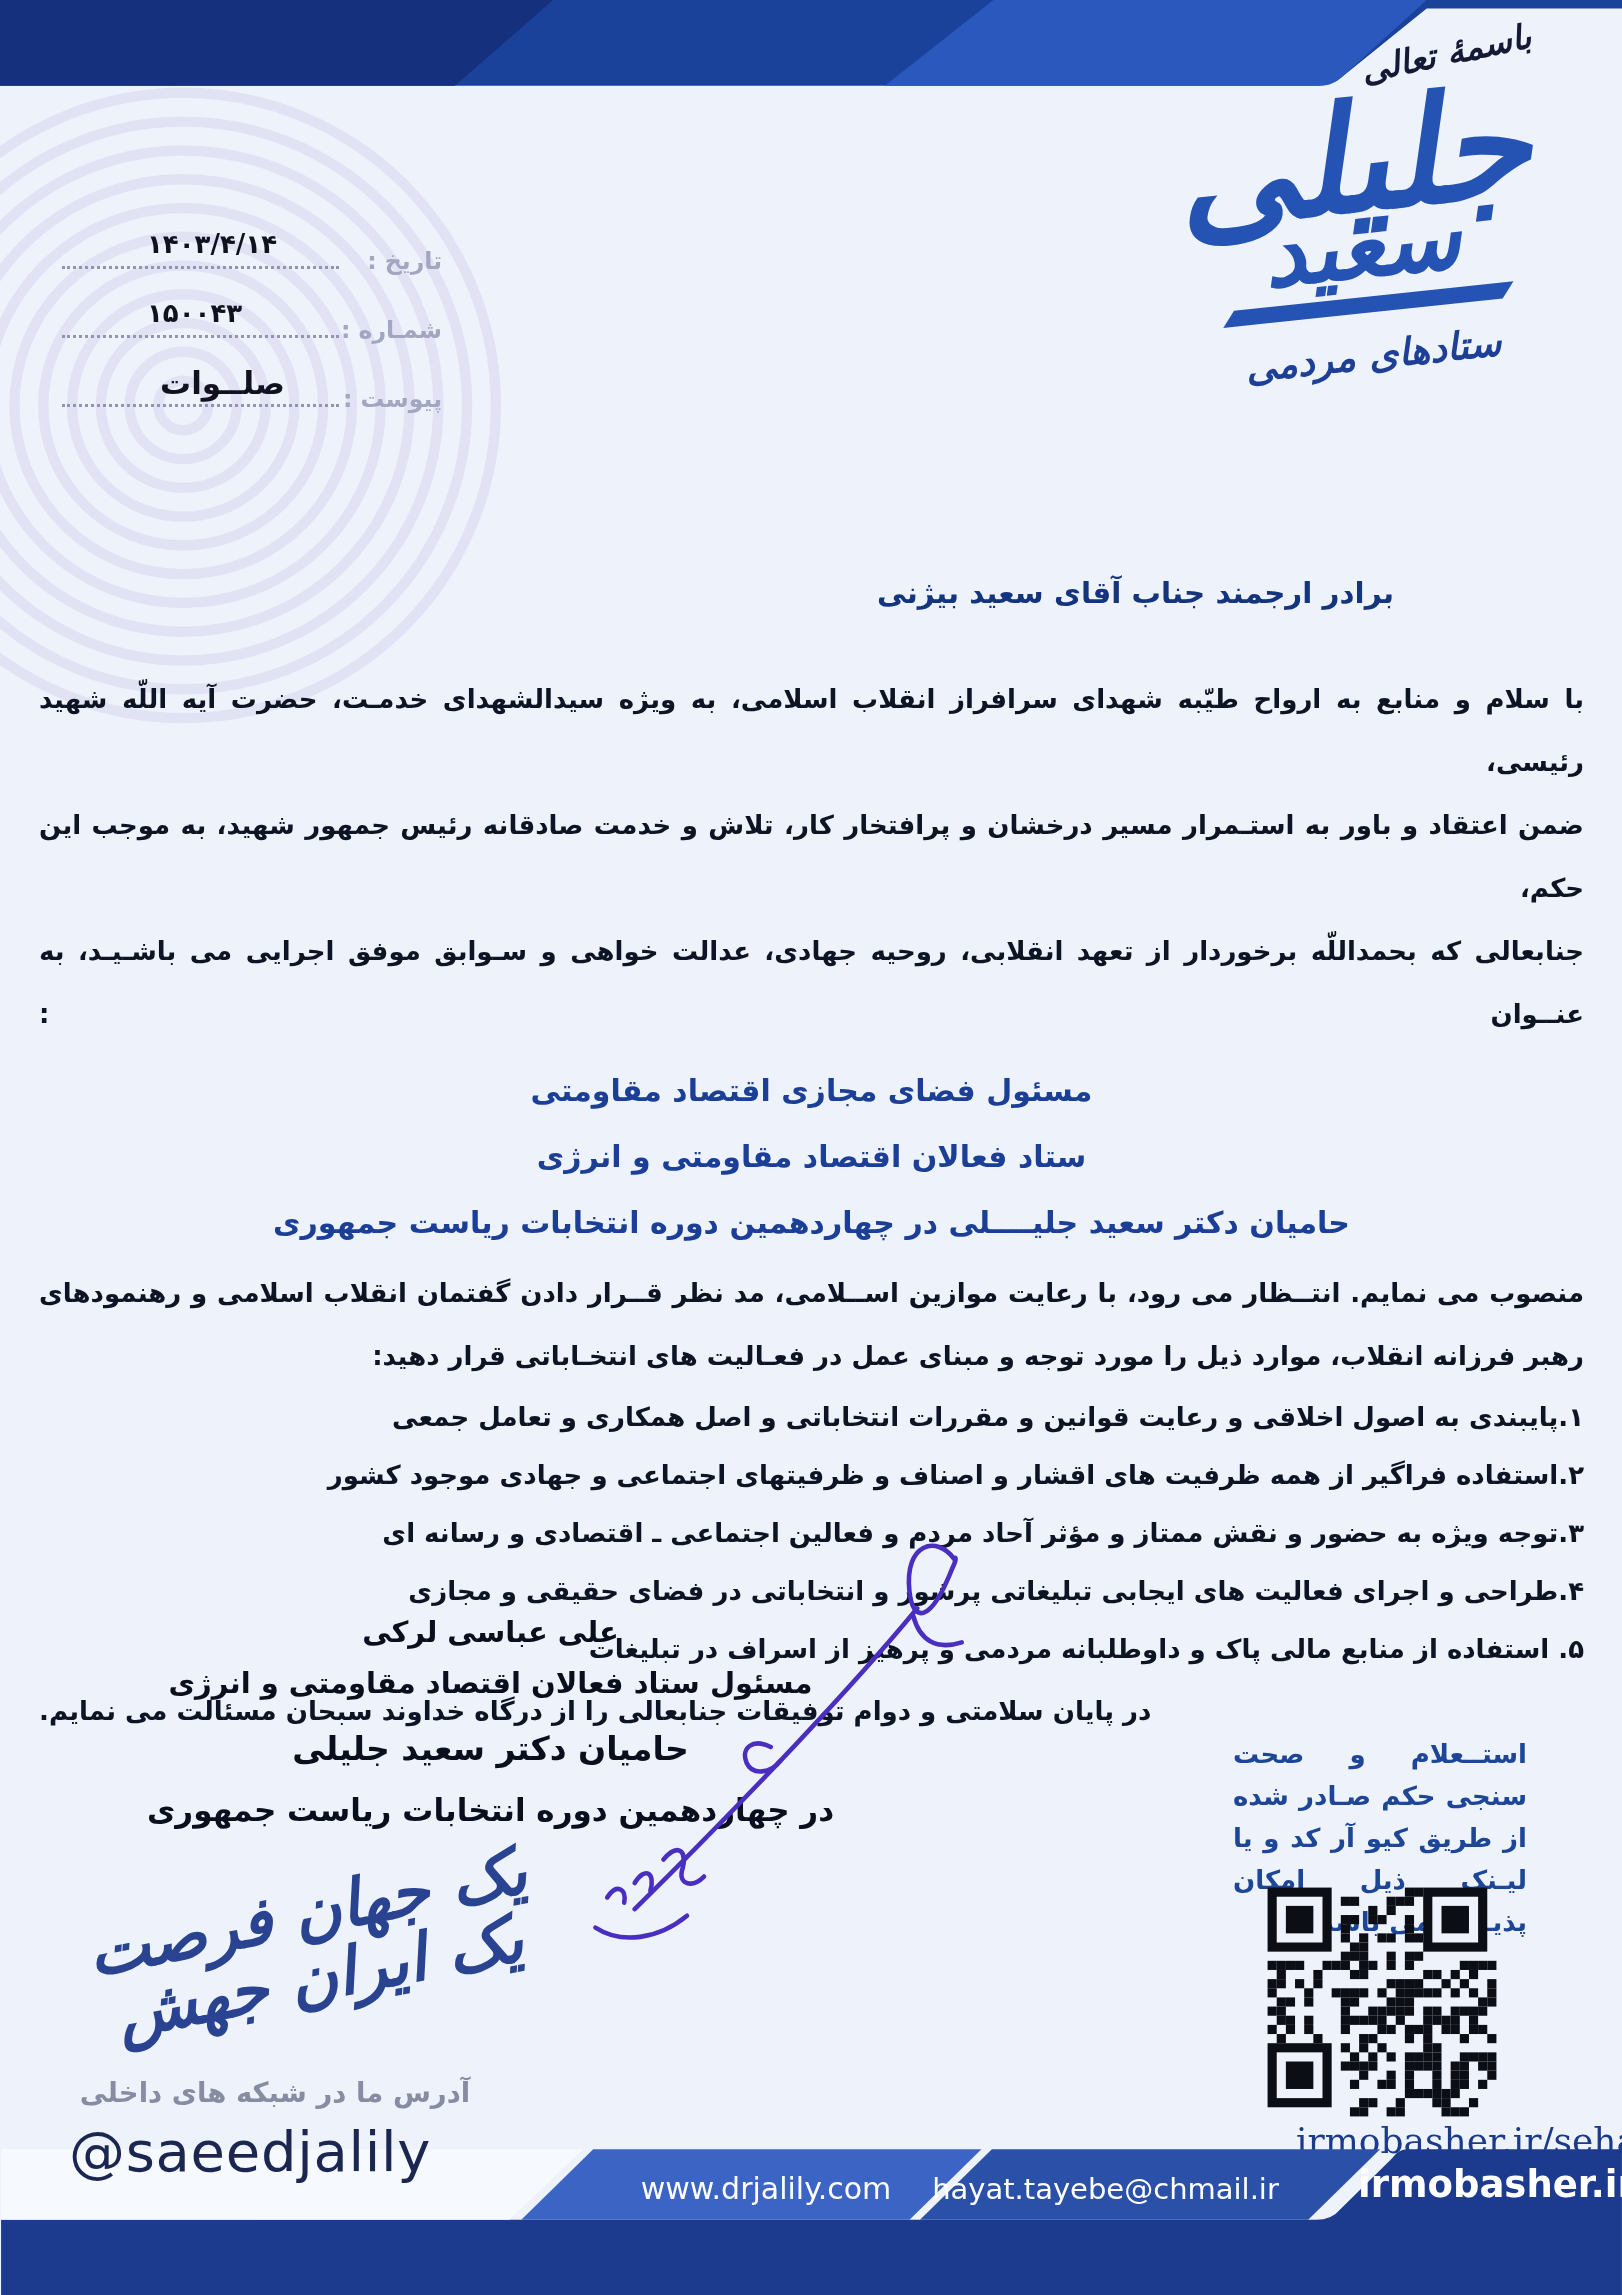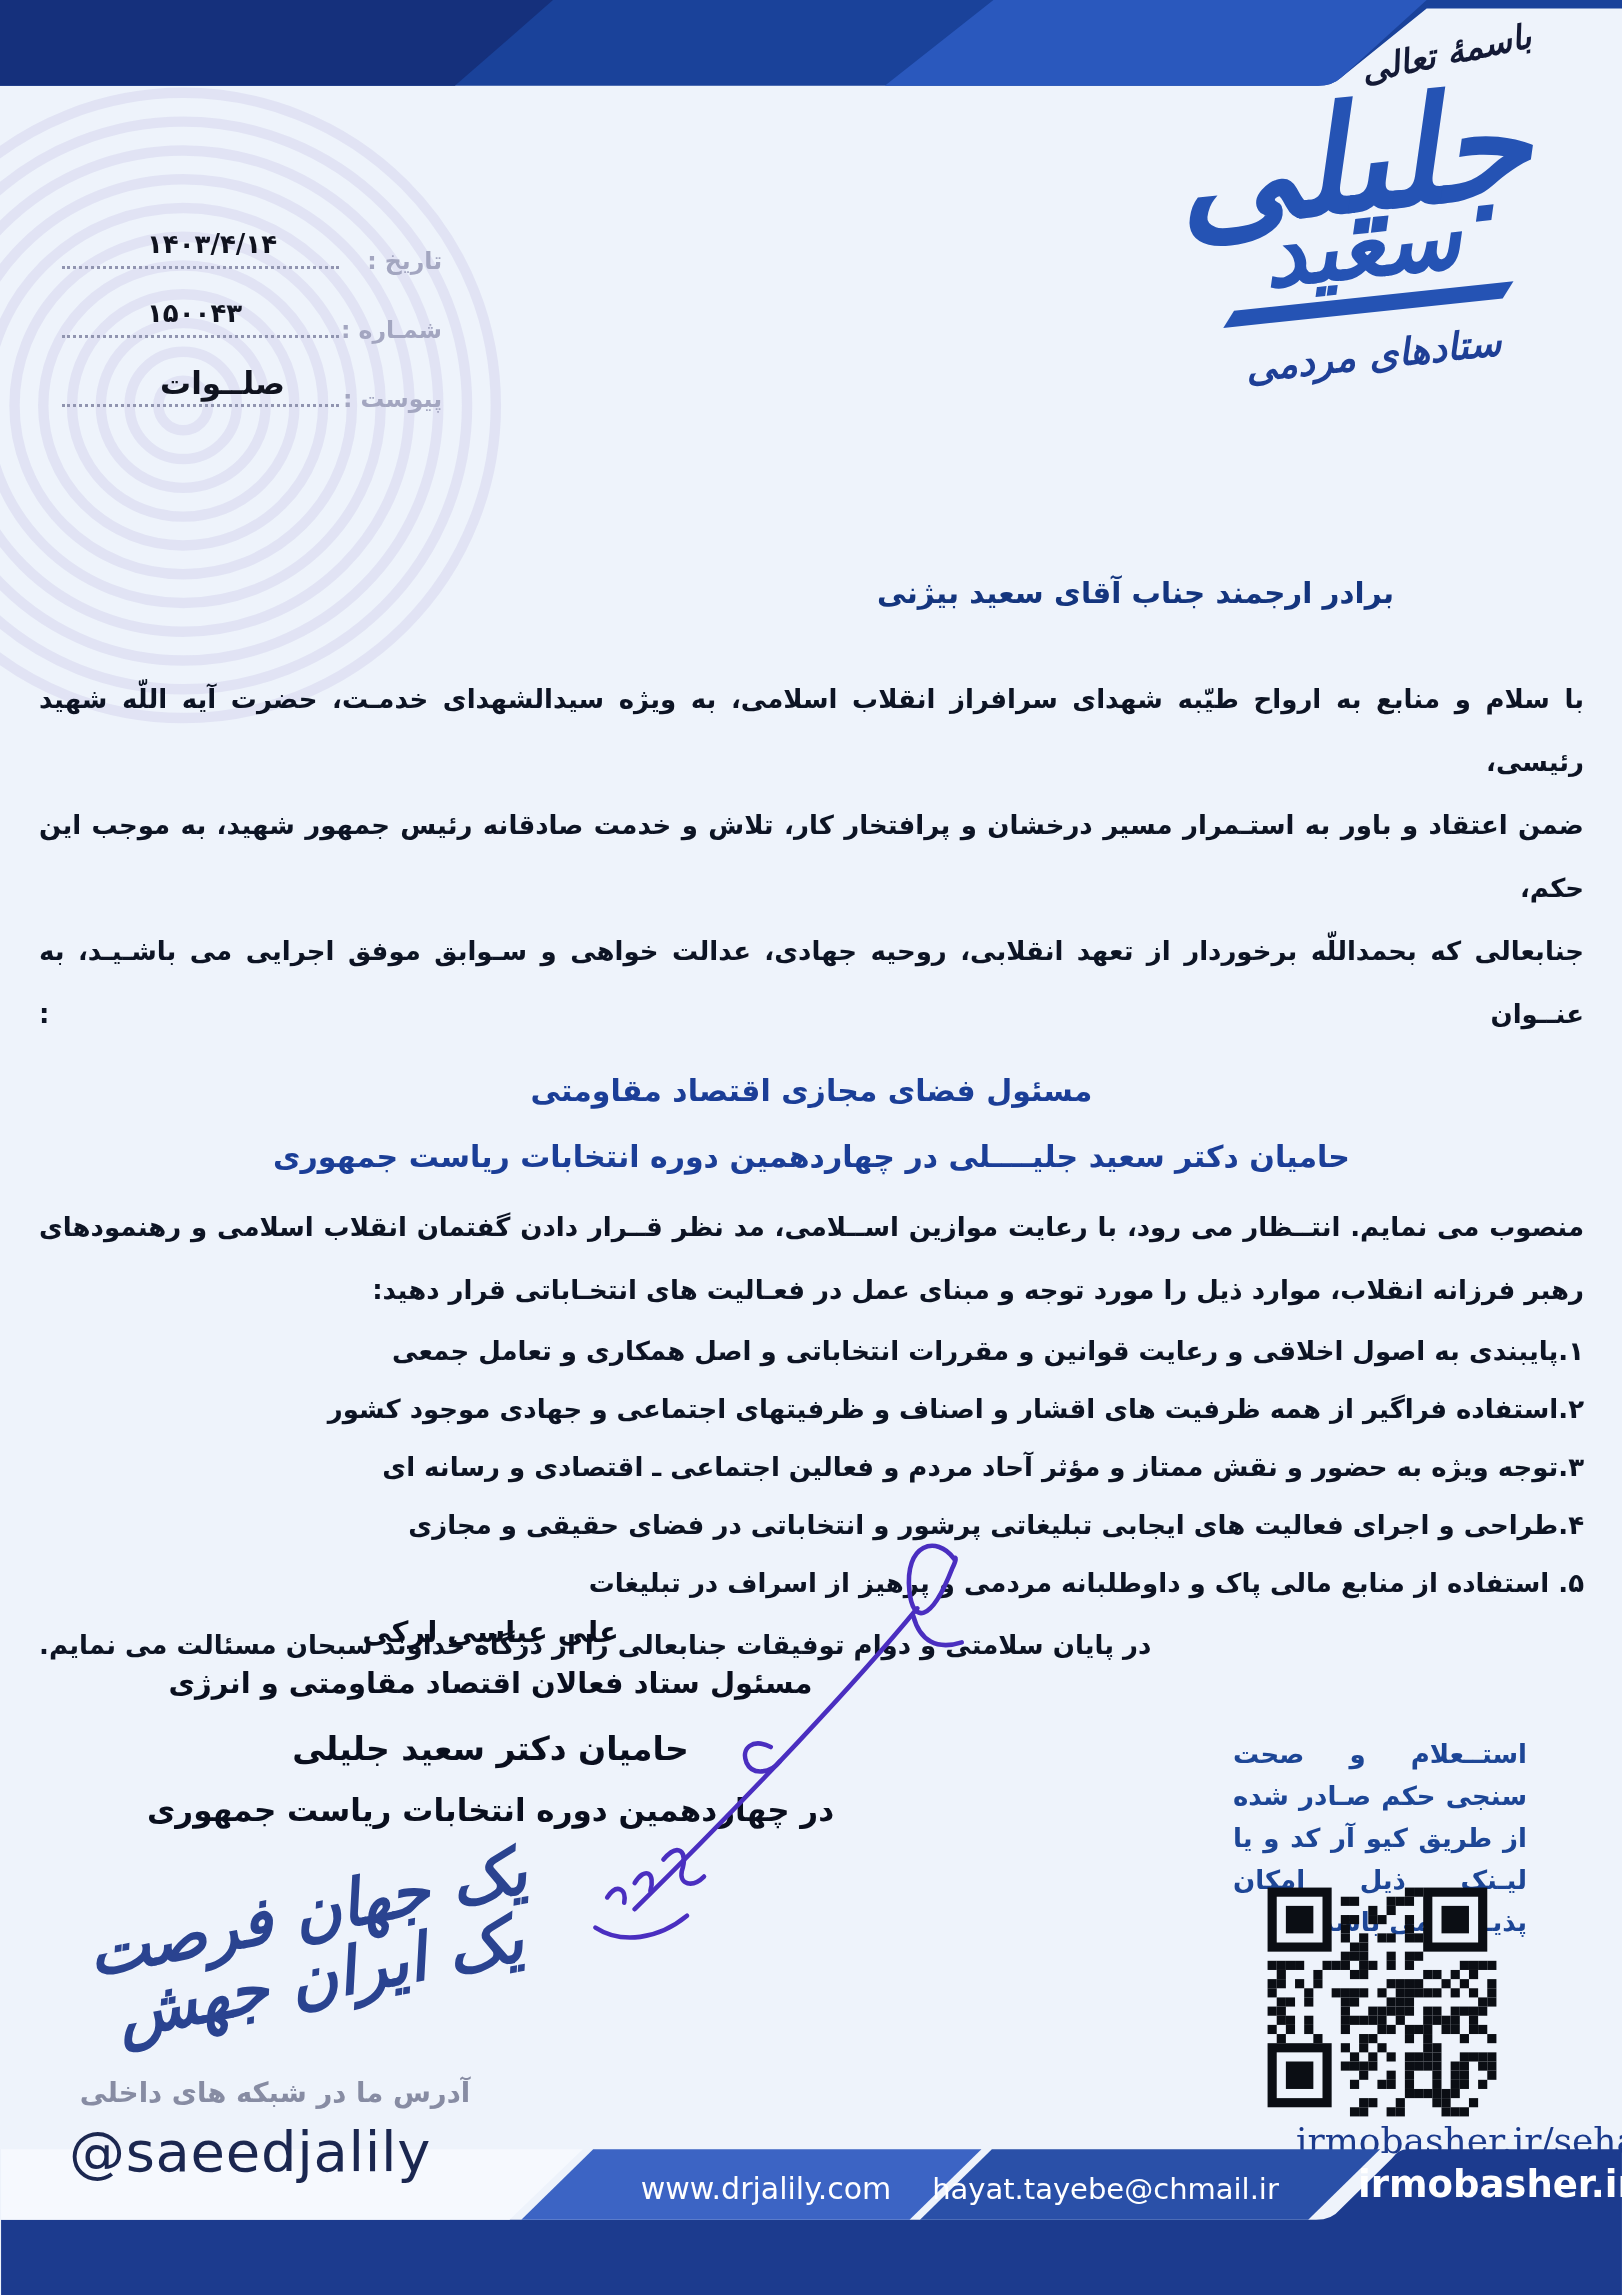--- a/index.html
+++ b/index.html
@@ -133,20 +133,21 @@
     </div>
   </div>
 
   <div class="letter">
     <div class="salutation">برادر ارجمند جناب آقای سعید بیژنی</div>
     <div class="jline">با سلام و منابع به ارواح طیّبه شهدای سرافراز انقلاب اسلامی، به ویژه سیدالشهدای خدمـت، حضرت آیه اللّه شهید رئیسی،</div>
     <div class="jline">ضمن اعتقاد و باور به استـمرار مسیر درخشان و پرافتخار کار، تلاش و خدمت صادقانه رئیس جمهور شهید، به موجب این حکم،</div>
     <div class="jline">جنابعالی که بحمداللّه برخوردار از تعهد انقلابی، روحیه جهادی، عدالت خواهی و سـوابق موفق اجرایی می باشـیـد، به عنــوان :</div>
     <div class="positions">
       <div class="pos-line">مسئول فضای مجازی اقتصاد مقاومتی</div>
+      <div class="pos-line">ستاد فعالان اقتصاد مقاومتی و انرژی</div>
       <div class="pos-line">حامیان دکتر سعید جلیــــلی در چهاردهمین دوره انتخابات ریاست جمهوری</div>
     </div>
     <div class="jline">منصوب می نمایم. انتــظار می رود، با رعایت موازین اســلامی، مد نظر قــرار دادن گفتمان انقلاب اسلامی و رهنمودهای</div>
     <div class="rline">رهبر فرزانه انقلاب، موارد ذیل  را مورد توجه و مبنای عمل در فعـالیت های انتخـاباتی قرار دهید:</div>
     <div class="items">
       <div class="rline">۱.پایبندی به اصول اخلاقی و رعایت قوانین و مقررات انتخاباتی و اصل همکاری و تعامل جمعی</div>
       <div class="rline">۲.استفاده فراگیر از همه ظرفیت های اقشار و اصناف و ظرفیتهای اجتماعی و جهادی موجود کشور</div>
       <div class="rline">۳.توجه ویژه به حضور و نقش ممتاز و مؤثر آحاد مردم و فعالین اجتماعی ـ اقتصادی و رسانه ای</div>
       <div class="rline">۴.طراحی و اجرای فعالیت های ایجابی تبلیغاتی پرشور و انتخاباتی در فضای حقیقی و مجازی</div>
       <div class="rline">۵. استفاده از منابع مالی پاک و داوطلبانه مردمی و پرهیز از اسراف در تبلیغات</div>

